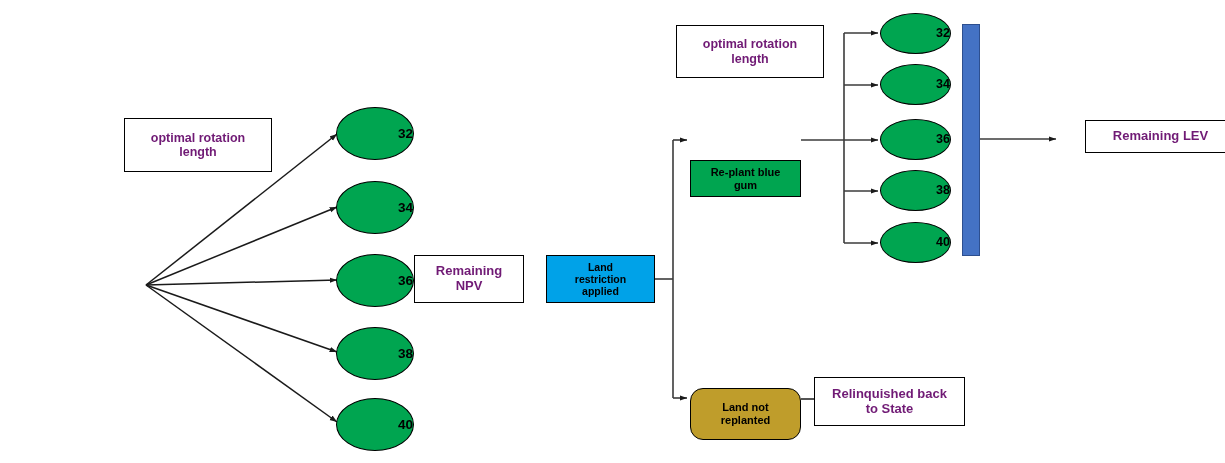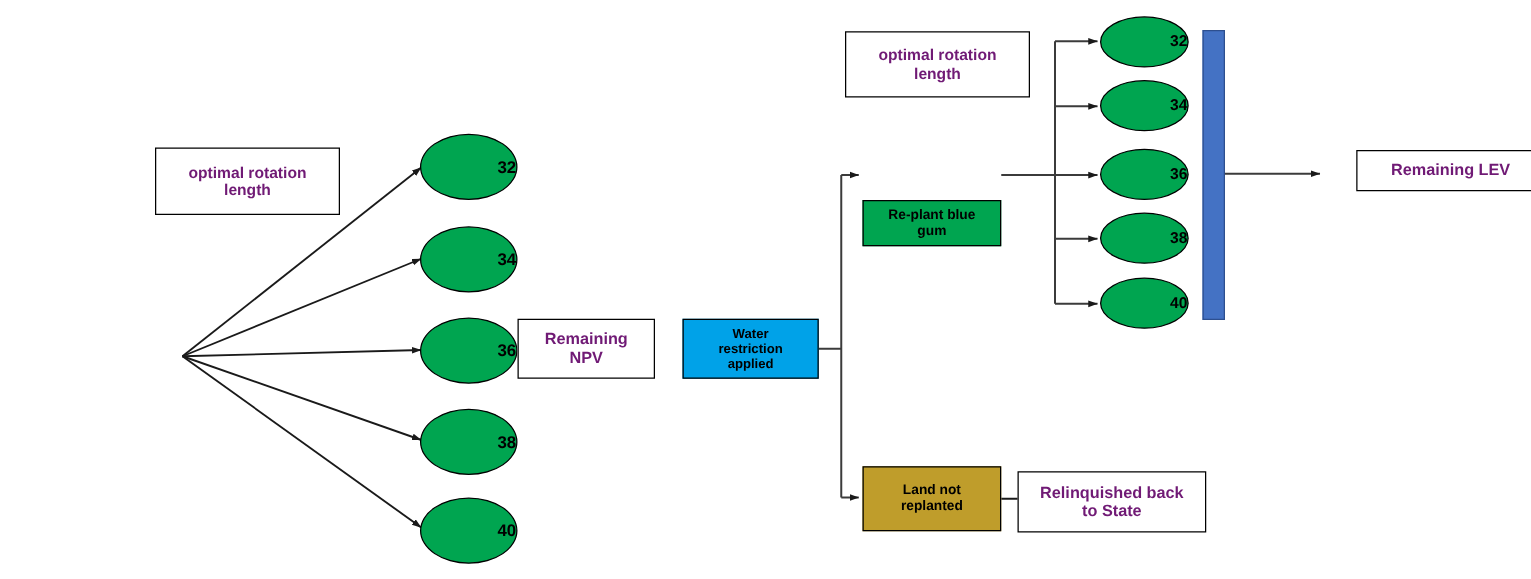--- a/index.html
+++ b/index.html
@@ -129,21 +129,21 @@
   <div class="node ellipse" style="left:336px; top:398px; width:78px; height:53px; background:#00A550; font-size:13.5px;">
     <span class="lbl">40</span>
   </div>
 
   <div class="node rect-plain" style="left:414px; top:255px; width:110px; height:48px; font-size:13px;text-align:center;">
     <span class="lbl">Remaining
 NPV</span>
   </div>
 
   <div class="node rect-fill" style="left:546px; top:255px; width:109px; height:48px; background:#00A2E8; font-size:10.5px;">
-    <span class="lbl">Water
+    <span class="lbl">Land
 restriction
 applied</span>
   </div>
 
   <div class="node rect-plain" style="left:676px; top:25px; width:148px; height:53px; font-size:12.5px;">
     <span class="lbl">optimal rotation
 length</span>
   </div>
 
   <div class="node rect-fill" style="left:690px; top:113px; width:111px; height:37px; background:#00A550; font-size:11px;margin-top:47px;">
@@ -166,21 +166,21 @@
   <div class="node ellipse" style="left:880px; top:222px; width:71px; height:41px; background:#00A550; font-size:12.5px;">
     <span class="lbl">40</span>
   </div>
 
   <div class="bar" style="position:absolute; left:962px; top:24px; width:16px; height:230px; background:#4472C4;"></div>
 
   <div class="node rect-plain" style="left:1057px; top:120px; width:151px; height:33px; font-size:13px;margin-left:28px;">
     <span class="lbl">Remaining LEV</span>
   </div>
 
-  <div class="node rect-fill" style="left:690px; top:373px; width:111px; height:52px; background:#BF9D2B; font-size:11px;">
+  <div class="node rect-fill" style="left:690px; top:388px; width:111px; height:52px; background:#BF9D2B; font-size:11px;border-radius:13px;">
     <span class="lbl">Land not
 replanted</span>
   </div>
 
   <div class="node rect-plain" style="left:814px; top:377px; width:151px; height:49px; font-size:13px;">
     <span class="lbl">Relinquished back
 to State</span>
   </div>
 
 </div>

